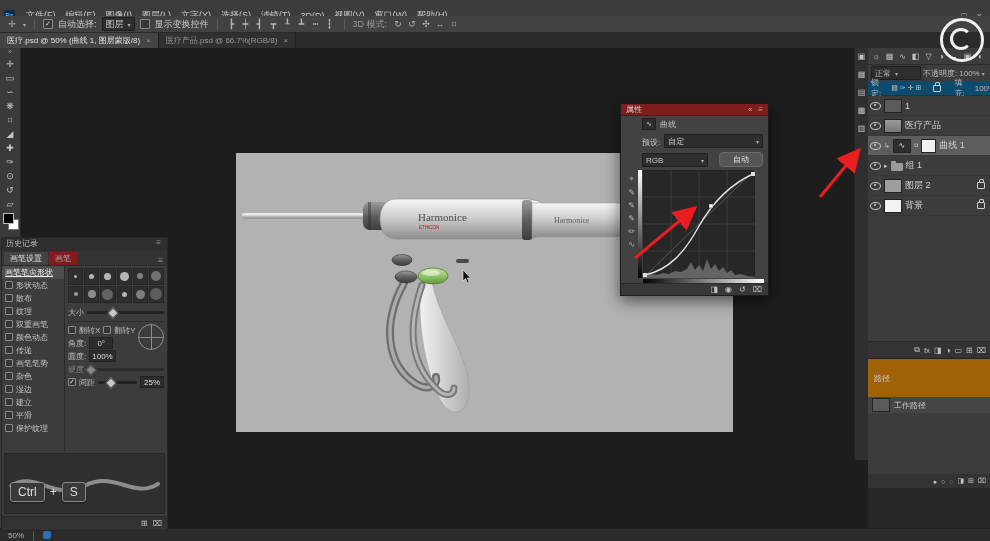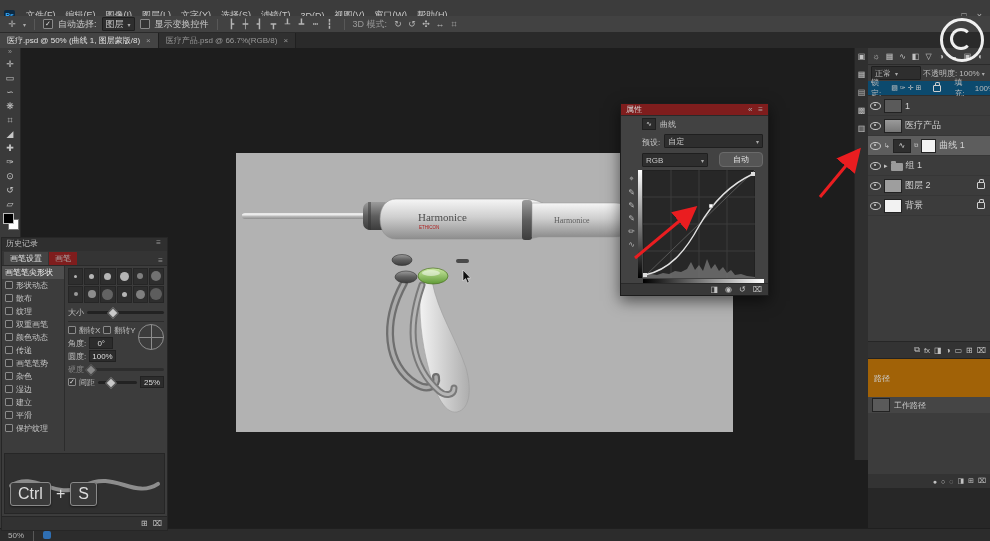--- a/index.html
+++ b/index.html
@@ -67,21 +67,21 @@
   
   .brush-panel{position:absolute;left:1px;top:237px;width:165px;height:292px;background:#3c3c3c;border:1px solid #262626;z-index:10;display:flex;flex-direction:column;font-size:8px;}
   .bp-tabs1{height:13px;background:#2f2f2f;display:flex;align-items:flex-start;padding:0 4px;gap:6px;color:#bbb;}
   .bp-tabs2{height:14px;background:#343434;display:flex;align-items:flex-end;gap:1px;padding:0 2px;border-bottom:1px solid #2a2a2a;}
   .bp-tab{padding:1px 6px;background:#7f1d1d;color:#aaa;}
   .bp-tab.active{background:#444;color:#e2e2e2;}
   .bp-menu{margin-left:auto;color:#999;font-size:8px;padding-right:2px;}
   .bp-main{display:flex;height:186px;}
   .bp-list{width:62px;border-right:1px solid #2c2c2c;overflow:hidden;}
   .bp-item{height:13px;display:flex;align-items:center;gap:3px;padding:0 3px;color:#c5c5c5;white-space:nowrap;overflow:hidden;}
-  .bp-item.head{background:#4e4e4e;color:#eee;}
+  .bp-item.head{background:#4e4e4e;color:#eee;text-decoration:underline;}
   .bp-right{flex:1;padding:2px 3px;position:relative;}
   .tip-grid{display:grid;grid-template-columns:repeat(6,1fr);gap:1px;margin-bottom:3px;}
   .tip-cell{height:15px;background:#2e2e2e;border:1px solid #262626;display:flex;align-items:center;justify-content:center;}
   .dot{border-radius:50%;background:#b5b5b5;}
   .b-row{display:flex;align-items:center;gap:3px;height:13px;color:#bdbdbd;}
   .slider{position:relative;flex:1;height:3px;background:#222;border-radius:2px;}
   .slider i{position:absolute;top:-2px;width:6px;height:6px;background:#c9c9c9;transform:rotate(45deg);border:1px solid #555;}
   .valbox{background:#2c2c2c;border:1px solid #222;min-width:18px;height:10px;display:inline-flex;align-items:center;justify-content:center;padding:0 2px;color:#ddd;}
   .hr{height:1px;background:#2c2c2c;margin:2px 0;}
   .dial{position:absolute;right:3px;top:58px;width:24px;height:24px;border:1px solid #8d8d8d;border-radius:50%;}
@@ -101,21 +101,21 @@
   .curve-tools .g{font-size:8px;color:#b5b5b5;}
   .curve-wrap{flex:1;display:flex;flex-direction:column;}
   .curve-grid-row{display:flex;}
   .vgrad{width:4px;background:linear-gradient(#fff,#000);margin-right:1px;}
   .hgrad{height:4px;background:linear-gradient(90deg,#000,#fff);margin:1px 0 0 5px;}
   .props-bottom{height:13px;background:#383838;border-top:1px solid #2a2a2a;display:flex;align-items:center;justify-content:flex-end;gap:7px;padding:0 6px;}
   .props-bottom .g{font-size:8px;}
   
   .statusbar{position:absolute;left:0;bottom:0;width:990px;height:13px;background:#2c2c2c;border-top:1px solid #1f1f1f;display:flex;align-items:center;gap:6px;padding:0 8px;box-sizing:border-box;font-size:8px;color:#b5b5b5;z-index:6;}
   .status-ico{width:8px;height:8px;border-radius:2px;background:#2f6fb3;}
-  .shortcut{position:absolute;left:10px;top:482px;display:flex;align-items:center;gap:5px;z-index:12;font-size:16px;color:#ddd;}
+  .shortcut{position:absolute;left:10px;top:482px;display:flex;align-items:center;gap:5px;z-index:12;font-size:12px;color:#ddd;}
   .key{background:#3a3a3a;border:1px solid #8a8a8a;border-radius:3px;padding:2px 7px;box-shadow:0 1px 2px rgba(0,0,0,.5);}
   .watermark{position:absolute;right:6px;top:18px;display:flex;align-items:center;gap:8px;z-index:40;opacity:.92;pointer-events:none;}
   .wm-logo{width:38px;height:38px;border:3px solid #fff;border-radius:50%;position:relative;}
   .wm-logo::before{content:"";position:absolute;left:7px;top:7px;width:16px;height:16px;border:3px solid #fff;border-radius:50%;border-right-color:transparent;}
   .wm-text{font-size:35px;font-weight:bold;color:#fff;letter-spacing:2px;text-shadow:0 1px 3px rgba(0,0,0,.25);}
   .annotations{position:absolute;left:0;top:0;width:990px;height:541px;z-index:45;pointer-events:none;}
 </style>
 </head>
 <body>
 

